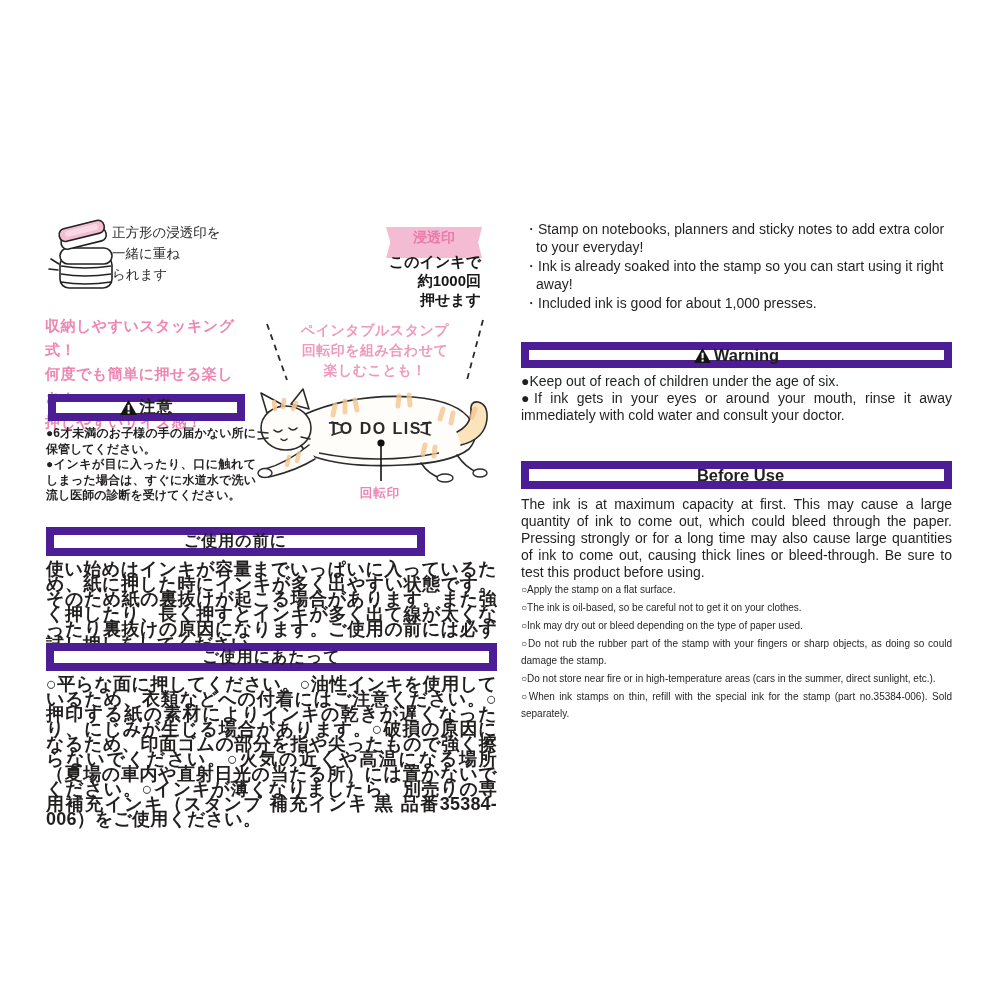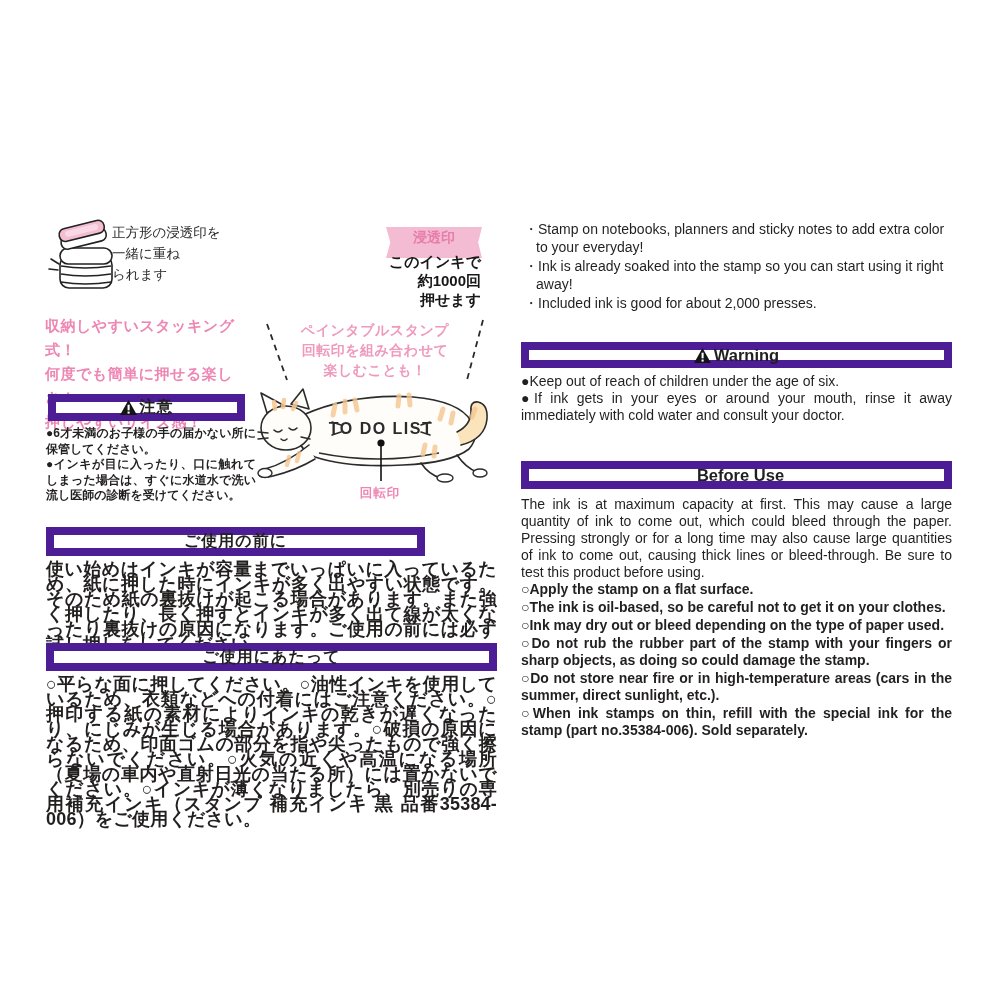--- a/index.html
+++ b/index.html
@@ -15,21 +15,21 @@
   .warn-head{display:flex;align-items:center;justify-content:center;gap:3px;}
   .slogan{font-size:15px;line-height:24px;font-weight:800;color:#ee86b4;letter-spacing:0.5px;}
   .badge{background:#f3bcd2;color:#e87cab;font-weight:800;font-size:14px;text-align:center;
          line-height:21px;clip-path:polygon(0 0,100% 0,96% 50%,100% 100%,0 100%,4.5% 50%);}
   .ink-note{font-size:15px;line-height:19px;font-weight:800;text-align:right;color:#171717;}
   .stack-caption{font-size:13.5px;line-height:21px;font-weight:500;color:#2a2a2a;}
   .combo{font-size:14px;line-height:20px;font-weight:800;color:#ee9abd;text-align:center;letter-spacing:0.5px;}
   .caution-body{font-size:12px;line-height:15.5px;font-weight:700;text-align:justify;}
   .rot-label{font-size:12.5px;font-weight:800;color:#ee86b4;text-align:center;letter-spacing:1px;}
   .bullet-item{font-size:14px;line-height:17.5px;font-weight:500;padding-left:12px;text-indent:-12px;margin-bottom:2px;}
-  .note-item{font-size:14px;line-height:17px;font-weight:700;text-align:justify;margin-bottom:1px;}
+  .note-item{font-size:10px;line-height:17px;font-weight:400;text-align:justify;margin-bottom:1px;}
   .warn-item{font-size:14px;line-height:17px;font-weight:500;text-align:justify;}
 </style>
 </head>
 <body>
 
 <div class="canvas">
 
   <svg class="abs" style="left:44px;top:216px;" width="82" height="84" viewBox="0 0 82 84">
     <g stroke="#222" stroke-width="1.6" fill="none" stroke-linecap="round">
       <path d="M7,43 l8,5"></path>
@@ -157,21 +157,21 @@
   <div class="abs jp-body" style="left:46px;top:562px;width:451px;">使い始めはインキが容量までいっぱいに入っているため、紙に押した時にインキが多く出やすい状態です。そのため紙の裏抜けが起こる場合があります。また強く押したり、長く押すとインキが多く出て線が太くなったり裏抜けの原因になります。ご使用の前には必ず試し押しをしてください。</div>
 
   <div class="abs sec-box" style="left:46px;top:643px;width:451px;height:28px;">
     <span class="sec-title-jp">ご使用にあたって</span>
   </div>
   <div class="abs jp-body" style="left:46px;top:677px;width:451px;">○平らな面に押してください。○油性インキを使用しているため、衣類などへの付着にはご注意ください。○押印する紙の素材によりインキの乾きが遅くなったり、にじみが生じる場合があります。○破損の原因になるため、印面ゴムの部分を指や尖ったもので強く擦らないでください。○火気の近くや高温になる場所（夏場の車内や直射日光の当たる所）には置かないでください。○インキが薄くなりましたら、別売りの専用補充インキ（スタンプ 補充インキ 黒 品番35384-006）をご使用ください。</div>
 
   <div class="abs" style="left:524px;top:221px;width:430px;">
     <div class="bullet-item">・Stamp on notebooks, planners and sticky notes to add extra color to your everyday!</div>
     <div class="bullet-item">・Ink is already soaked into the stamp so you can start using it right away!</div>
-    <div class="bullet-item">・Included ink is good for about 2,000 presses.</div>
+    <div class="bullet-item">・Included ink is good for about 1,000 presses.</div>
   </div>
 
   <div class="abs sec-box warn-head" style="left:521px;top:342px;width:431px;height:26px;">
     <svg width="17" height="15" viewBox="0 0 18 16">
       <polygon points="0,16 9,0 18,16" fill="#141414"></polygon>
       <rect x="8" y="5" width="2.2" height="6" fill="#fff"></rect>
       <rect x="8" y="12.3" width="2.2" height="2.2" fill="#fff"></rect>
     </svg>
     <span class="sec-title-en">Warning</span>
   </div>

